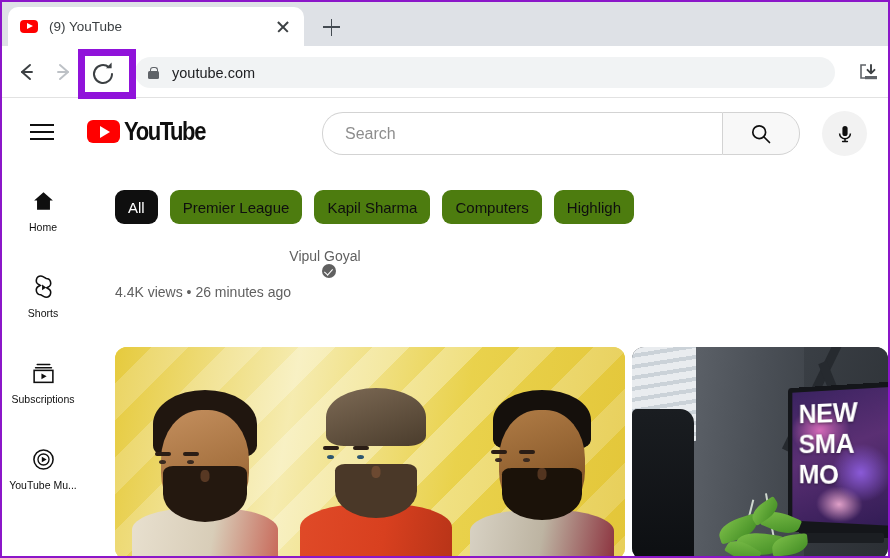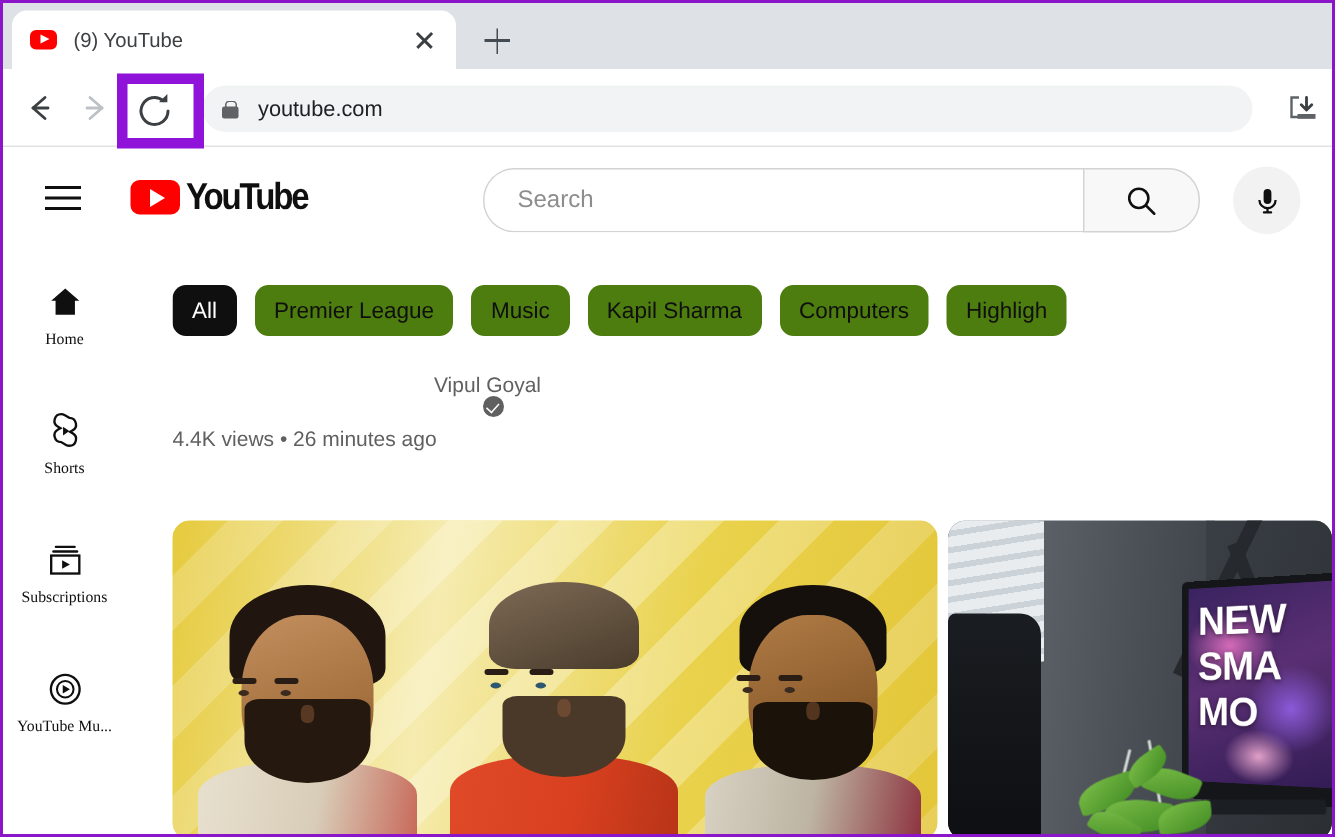--- a/index.html
+++ b/index.html
@@ -243,21 +243,20 @@
     cursor: pointer;
   }
   .chip.active { background: #0f0f0f; color: #ffffff; }
 
   
   #sidebar {
     position: absolute; left: 0; top: 166px;
     width: 82px; height: 388px;
     background: #ffffff;
     z-index: 4;
-    font-family: Liberation Serif, serif;
   }
   .side-item {
     position: absolute; left: 0;
     width: 82px;
     display: flex; flex-direction: column;
     align-items: center;
     cursor: pointer;
   }
   .side-icon {
     height: 26px;
@@ -519,21 +518,20 @@
     <svg width="22" height="22" viewBox="0 0 22 22">
       <rect x="8.4" y="3" width="5.2" height="10" rx="2.6" fill="#0f0f0f"></rect>
       <path d="M5.6 10.4 A5.4 5.4 0 0 0 16.4 10.4" fill="none" stroke="#0f0f0f" stroke-width="1.5"></path>
       <path d="M11 15.8 V18.6 M8.6 18.6 H13.4" stroke="#0f0f0f" stroke-width="1.5" stroke-linecap="round"></path>
     </svg>
   </div>
 
   <div id="chips">
     <div class="chip active">All</div>
     <div class="chip">Premier League</div>
-    <div class="chip">Music</div>
     <div class="chip">Kapil Sharma</div>
     <div class="chip">Computers</div>
     <div class="chip">Highligh</div>
   </div>
 
   <div id="sidebar">
 
     <div class="side-item" style="top:20px">
       <div class="side-icon">
         <svg width="25" height="25" viewBox="0 0 24 24">

